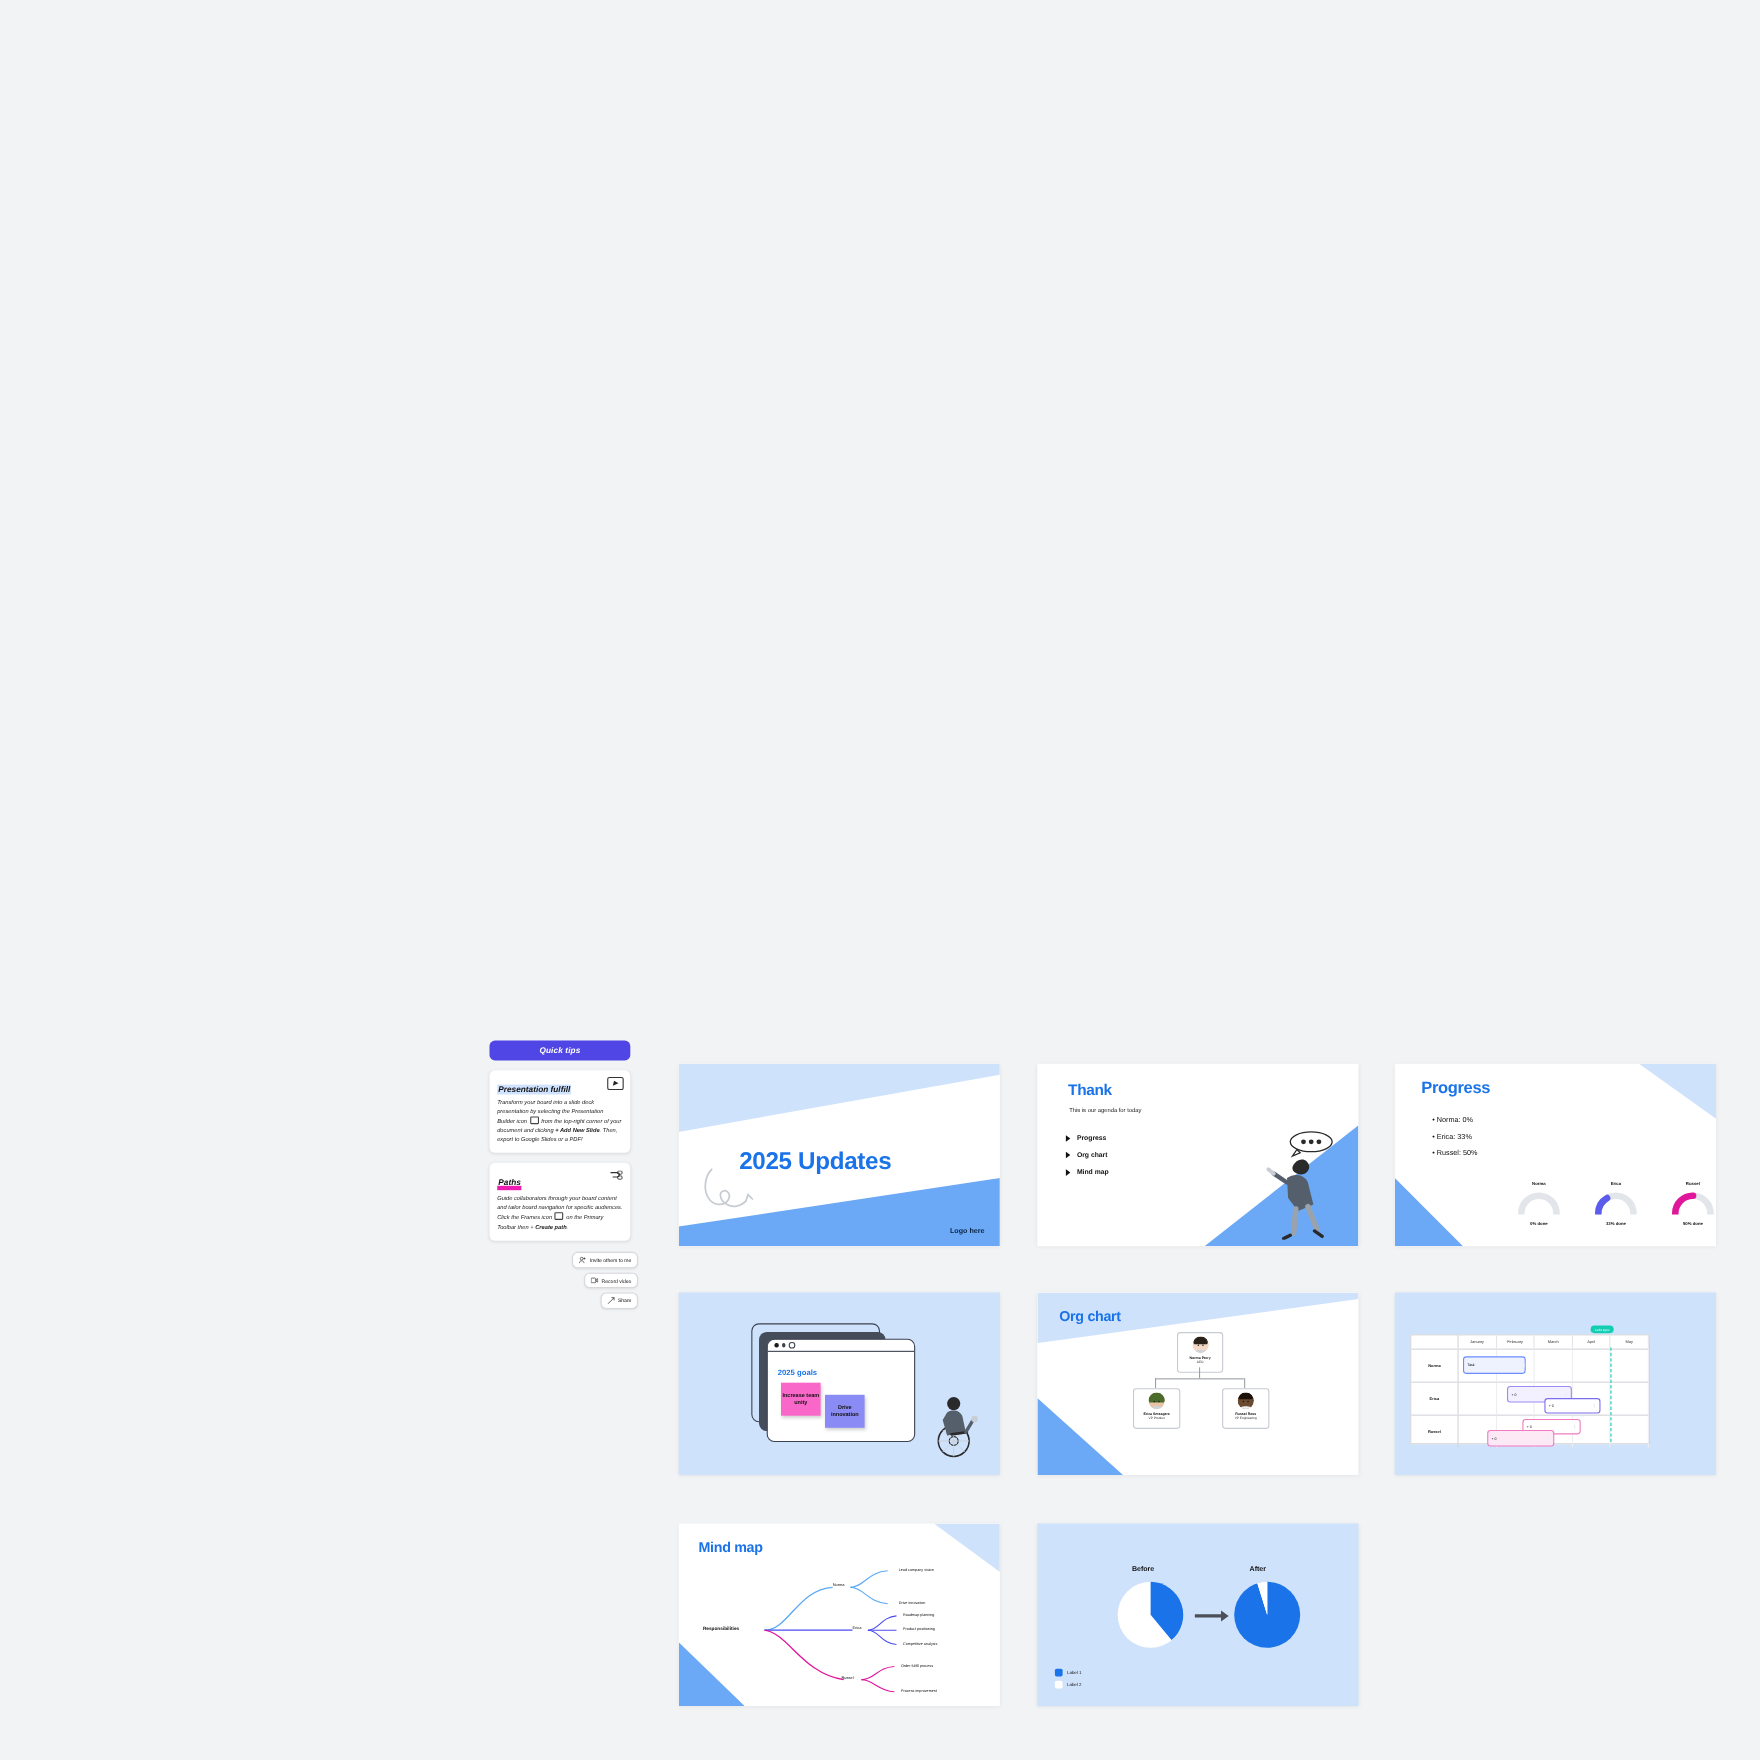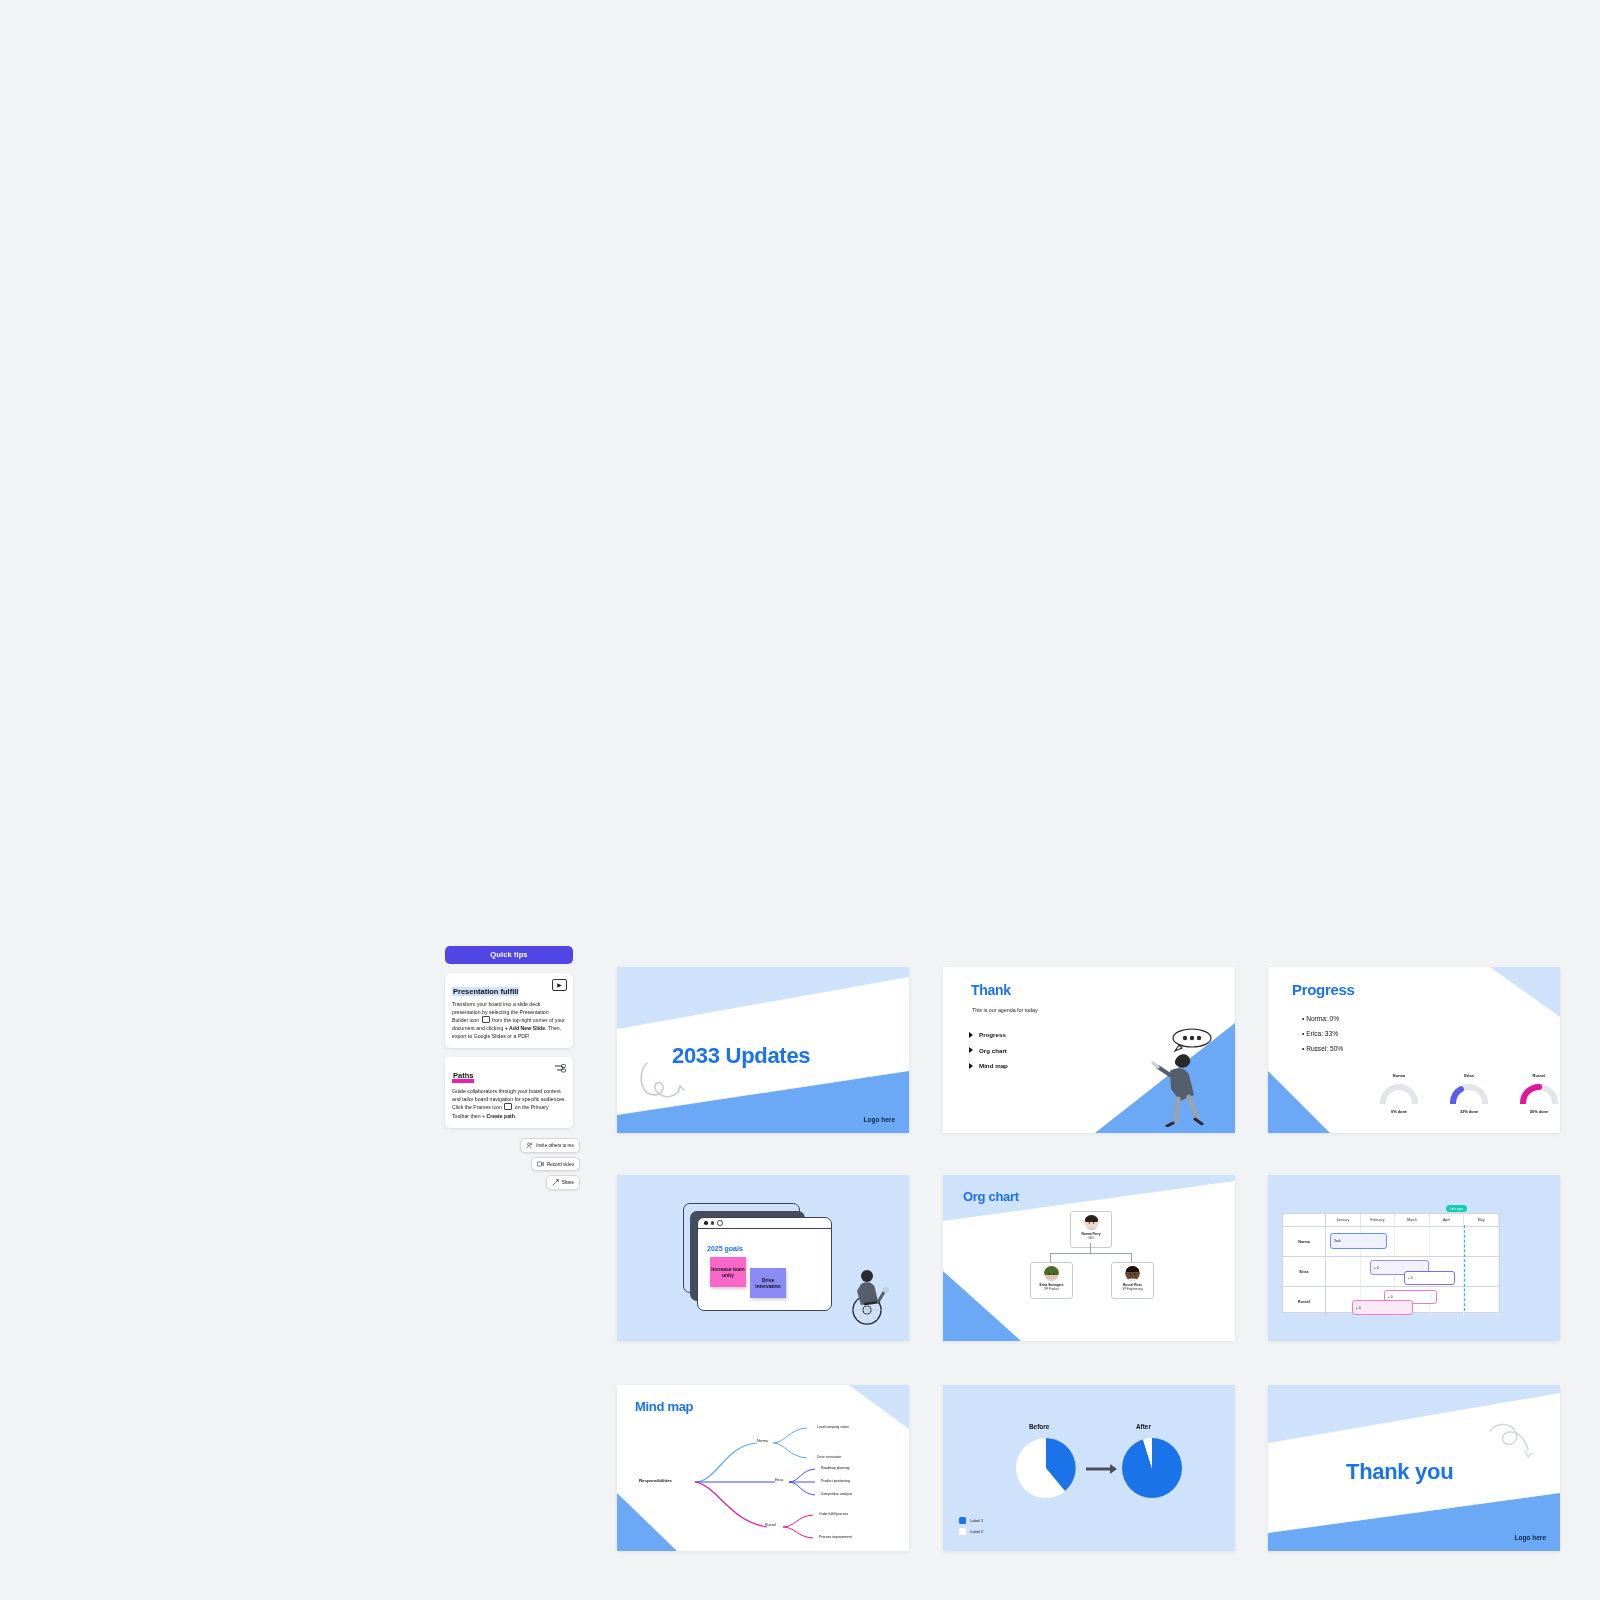--- a/index.html
+++ b/index.html
@@ -6,21 +6,21 @@
   body{
     width:1600px;height:1600px;
     background:#f1f3f5;
     font-family:"Liberation Sans", sans-serif;
     overflow:hidden;
     position:relative;
   }
   .canvas{position:absolute;inset:0;}
 
   
-  .tips{position:absolute;left:445px;top:946px;width:128px;}
+  .tips{position:absolute;left:445px;top:946px;width:128px;font-style:italic;}
   .tips-header{
     background:#4f46e5;color:#fff;border-radius:5px;
     text-align:center;font-size:7.5px;font-weight:700;
     padding:4px 0 5px;letter-spacing:.1px;
   }
   .tip-card{
     background:#fff;border-radius:5px;margin-top:9px;padding:7px 7px 8px 7px;
     box-shadow:0 1px 3px rgba(0,0,0,.10);position:relative;
   }
   .tip-title{
@@ -176,21 +176,21 @@
     </div>
   </div>
 
   <div class="slide" style="left:617px;top:967px;width:292px;height:166px;">
     <div class="tri" style="left:0;top:0;width:292px;height:62px;background:#cfe2fb;clip-path:polygon(0 0,292px 0,292px 10px,0 62px);"></div>
     <div class="tri" style="left:0;bottom:0;width:292px;height:62px;background:#6ba8f5;clip-path:polygon(292px 0,292px 62px,0 62px,0 44px);"></div>
     <svg style="position:absolute;left:20px;top:92px;" width="60" height="46" viewBox="0 0 60 46">
       <path d="M10 4c-6 6-8 18-3 26 4 7 14 8 18 2 3-5-1-10-5-8-4 2-2 9 4 12 5 3 12 2 17-3" stroke="#c7ccd2" stroke-width="1.6" fill="none" stroke-linecap="round"></path>
       <path d="M41 33l2-6 4 4" stroke="#c7ccd2" stroke-width="1.6" fill="none" stroke-linecap="round"></path>
     </svg>
-    <div class="s-title" style="left:55px;top:76px;font-size:22px;">2033 Updates</div>
+    <div class="s-title" style="left:55px;top:76px;font-size:22px;">2025 Updates</div>
     <div class="logo-here" style="right:14px;bottom:10px;">Logo here</div>
   </div>
 
   <div class="slide" style="left:943px;top:967px;width:292px;height:166px;">
     <div class="tri" style="right:0;bottom:0;width:140px;height:110px;background:#6ba8f5;clip-path:polygon(100% 0,100% 100%,0 100%);"></div>
     <div class="s-title" style="left:28px;top:15px;font-size:14px;">Thank</div>
     <div class="agenda-sub" style="left:29px;top:40px;">This is our agenda for today</div>
     <div class="agenda-list" style="left:26px;top:64px;">
       <div class="agenda-item">
           <span class="caret"></span>
@@ -450,24 +450,14 @@
         <span class="legend-sw" style="background:#1a73e8;"></span>
         <span>Label 1</span>
       </div>
       <div class="legend-row">
         <span class="legend-sw" style="background:#ffffff;"></span>
         <span>Label 2</span>
       </div>
     </div>
   </div>
 
-  <div class="slide" style="left:1268px;top:1385px;width:292px;height:166px;">
-    <div class="tri" style="left:0;top:0;width:292px;height:58px;background:#cfe2fb;clip-path:polygon(0 0,292px 0,292px 8px,0 58px);"></div>
-    <div class="tri" style="left:0;bottom:0;width:292px;height:58px;background:#6ba8f5;clip-path:polygon(292px 0,292px 58px,0 58px,0 40px);"></div>
-    <svg style="position:absolute;right:24px;top:36px;" width="54" height="44" viewBox="0 0 54 44">
-      <path d="M8 10c8-10 22-8 26 2 3 8-5 14-11 10-5-3-2-11 5-11 9 0 16 8 18 18" stroke="#d3d8de" stroke-width="1.6" fill="none" stroke-linecap="round"></path>
-      <path d="M43 30l3 6 4-4" stroke="#d3d8de" stroke-width="1.6" fill="none" stroke-linecap="round"></path>
-    </svg>
-    <div class="s-title" style="left:78px;top:74px;font-size:22px;">Thank you</div>
-    <div class="logo-here" style="right:14px;bottom:10px;">Logo here</div>
-  </div>
 
 </div>
 
 </body></html>

